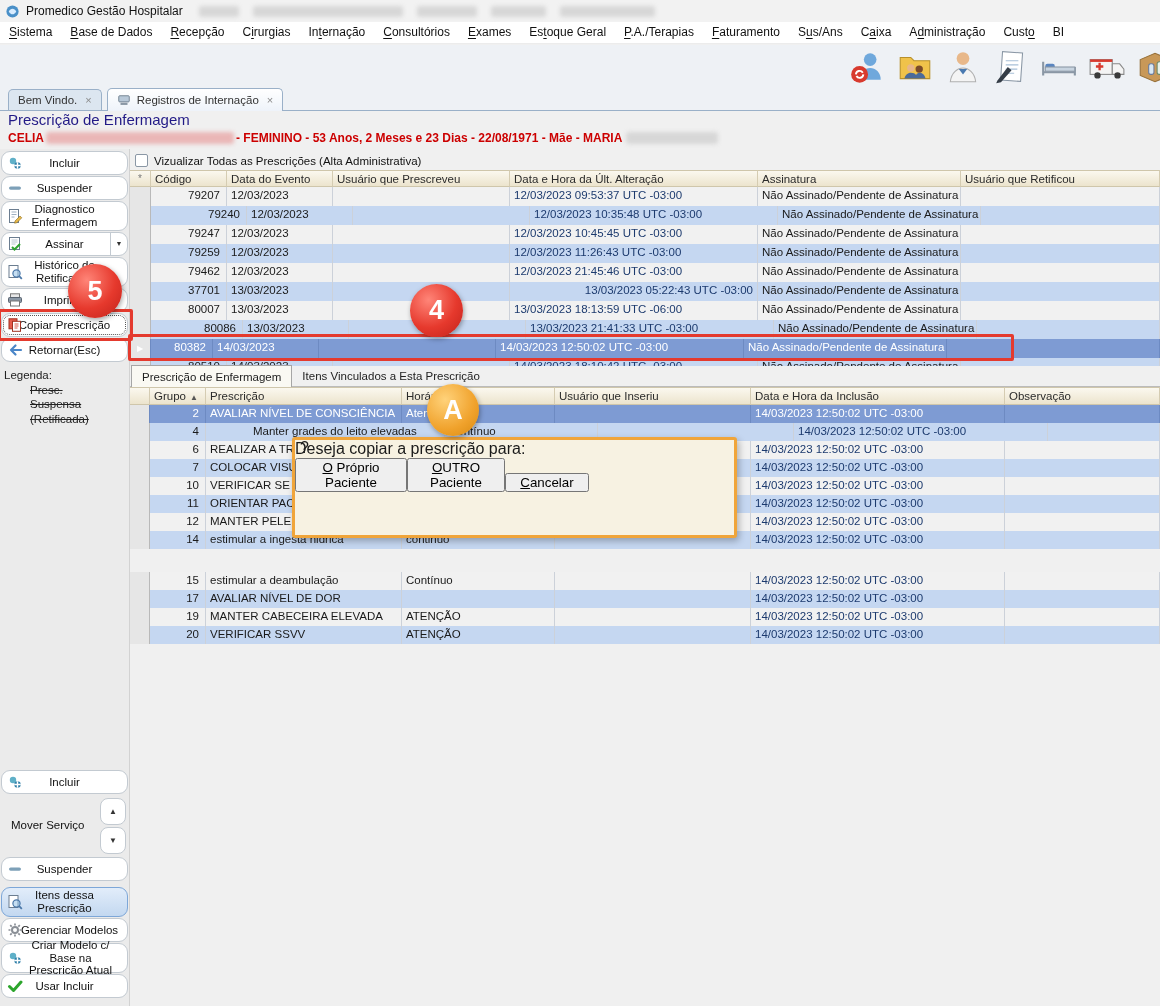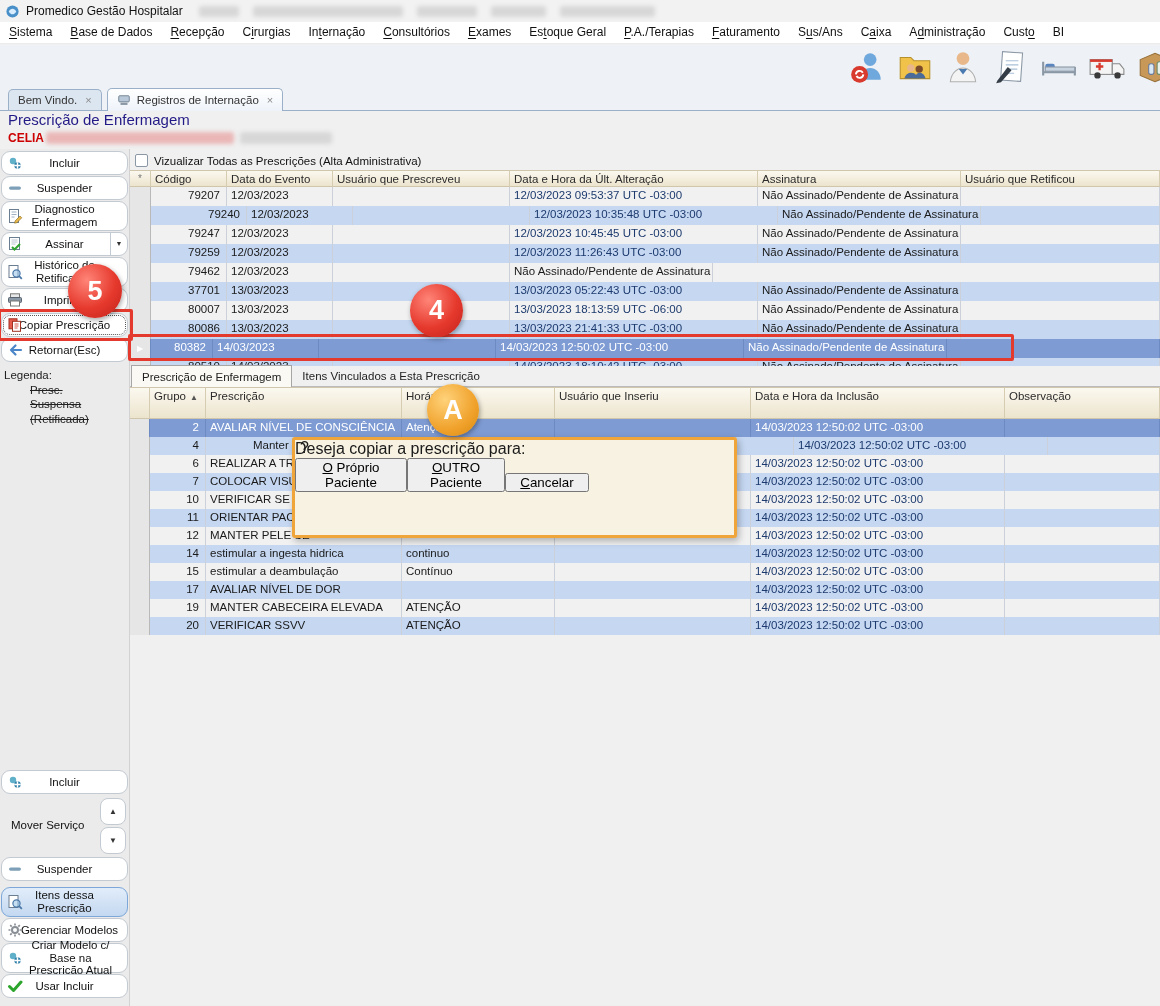--- a/index.html
+++ b/index.html
@@ -192,20 +192,21 @@
           </svg></span>
       <span>Registros de Internação</span>
       <span class="close">×</span>
     </div>
   </div>
 
   <div class="page-title">Prescrição de Enfermagem</div>
   <div class="patient-line">
     <span>CELIA</span>
     <span class="redact pink"></span>
+    <span>- FEMININO - 53 Anos, 2 Meses e 23 Dias - 22/08/1971 - Mãe - MARIA</span>
     <span class="redact gray"></span>
   </div>
 
   <div class="sidebar">
     <div class="sbtn">
       <span class="ic"><svg viewBox="0 0 16 16">
             <circle cx="6" cy="6" r="3.2" fill="#5fb0c8"></circle>
             <circle cx="10.5" cy="10.5" r="3.2" fill="#2f7fa8"></circle>
             <path d="M10.5 7.2v6.6M7.2 10.5h6.6" stroke="#fff" stroke-width="1.4"></path>
           </svg></span>
@@ -375,44 +376,45 @@
             <div class="tcell" style="width: 177px;"></div>
             <div class="tcell datec" style="width: 248px;">12/03/2023 11:26:43 UTC -03:00</div>
             <div class="tcell" style="width: 203px;">Não Assinado/Pendente de Assinatura</div>
             <div class="tcell" style="flex: 1 1 0%;"></div>
           </div>
           <div class="trow white" style="height: 19px;">
             <div class="tcell selcell" style="width: 21px;"></div>
             <div class="tcell num" style="width: 76px;">79462</div>
             <div class="tcell" style="width: 106px;">12/03/2023</div>
             <div class="tcell" style="width: 177px;"></div>
+            <div class="tcell datec" style="width: 248px;">12/03/2023 21:45:46 UTC -03:00</div>
             <div class="tcell" style="width: 203px;">Não Assinado/Pendente de Assinatura</div>
             <div class="tcell" style="flex: 1 1 0%;"></div>
           </div>
           <div class="trow blue" style="height: 19px;">
             <div class="tcell selcell" style="width: 21px;"></div>
             <div class="tcell num" style="width: 76px;">37701</div>
             <div class="tcell" style="width: 106px;">13/03/2023</div>
             <div class="tcell" style="width: 177px;"></div>
-            <div class="tcell datec" style="width: 248px;">13/03/2023 05:22:43 UTC -03:00</div>
+            <div class="tcell datec" style="width: 248px; text-align: right;">13/03/2023 05:22:43 UTC -03:00</div>
             <div class="tcell" style="width: 203px;">Não Assinado/Pendente de Assinatura</div>
             <div class="tcell" style="flex: 1 1 0%;"></div>
           </div>
           <div class="trow white" style="height: 19px;">
             <div class="tcell selcell" style="width: 21px;"></div>
             <div class="tcell num" style="width: 76px;">80007</div>
             <div class="tcell" style="width: 106px;">13/03/2023</div>
             <div class="tcell" style="width: 177px;"></div>
             <div class="tcell datec" style="width: 248px;">13/03/2023 18:13:59 UTC -06:00</div>
             <div class="tcell" style="width: 203px;">Não Assinado/Pendente de Assinatura</div>
             <div class="tcell" style="flex: 1 1 0%;"></div>
           </div>
           <div class="trow blue" style="height: 19px;">
             <div class="tcell selcell" style="width: 21px;"></div>
-            <div class="tcell num" style="width: 76px; padding-left: 12px;">80086</div>
+            <div class="tcell num" style="width: 92px; padding-left: 12px;">80086</div>
             <div class="tcell" style="width: 106px;">13/03/2023</div>
             <div class="tcell" style="width: 177px;"></div>
             <div class="tcell datec" style="width: 248px;">13/03/2023 21:41:33 UTC -03:00</div>
             <div class="tcell" style="width: 203px;">Não Assinado/Pendente de Assinatura</div>
             <div class="tcell" style="flex: 1 1 0%;"></div>
           </div>
           <div class="trow sel" style="height: 19px;">
             <div class="tcell selcell" style="width: 21px;">▶</div>
             <div class="tcell num" style="width: 62px;">80382</div>
             <div class="tcell" style="width: 106px;">14/03/2023</div>
@@ -430,21 +432,21 @@
             <div class="tcell" style="width: 203px;">Não Assinado/Pendente de Assinatura</div>
             <div class="tcell" style="flex: 1 1 0%;"></div>
           </div>
         </div>
     </div>
     <div class="dtabs">
       <div class="dtab active">Prescrição de Enfermagem</div>
       <div class="dtab">Itens Vinculados a Esta Prescrição</div>
     </div>
     <div class="dxtable items" id="items-table">
-        <div class="trow thead" style="height: 32px;">
+        <div class="trow thead" style="height: 18px;">
           <div class="tcell selcell" style="width: 20px;"></div>
           <div class="tcell" style="width: 56px;">Grupo<span class="sortg">▲</span></div>
           <div class="tcell" style="width: 196px;">Prescrição</div>
           <div class="tcell" style="width: 153px;">Horário</div>
           <div class="tcell" style="width: 196px;">Usuário que Inseriu</div>
           <div class="tcell" style="width: 254px;">Data e Hora da Inclusão</div>
           <div class="tcell" style="flex: 1 1 0%;">Observação</div>
         </div>
         <div class="trow sel" style="height: 18px;">
           <div class="tcell selcell" style="width: 20px;"></div>
@@ -511,21 +513,21 @@
         </div>
         <div class="trow blue" style="height: 18px;">
           <div class="tcell selcell" style="width: 20px;"></div>
           <div class="tcell num" style="width: 56px;">14</div>
           <div class="tcell" style="width: 196px;">estimular a ingesta hidrica</div>
           <div class="tcell" style="width: 153px;">continuo</div>
           <div class="tcell" style="width: 196px;"></div>
           <div class="tcell datec" style="width: 254px;">14/03/2023 12:50:02 UTC -03:00</div>
           <div class="tcell" style="flex: 1 1 0%;"></div>
         </div>
-        <div class="trow white" style="height: 18px;">
+        <div class="trow white" style="height: 18px; margin-top: 23px;">
           <div class="tcell selcell" style="width: 20px;"></div>
           <div class="tcell num" style="width: 56px;">15</div>
           <div class="tcell" style="width: 196px;">estimular a deambulação</div>
           <div class="tcell" style="width: 153px;">Contínuo</div>
           <div class="tcell" style="width: 196px;"></div>
           <div class="tcell datec" style="width: 254px;">14/03/2023 12:50:02 UTC -03:00</div>
           <div class="tcell" style="flex: 1 1 0%;"></div>
         </div>
         <div class="trow blue" style="height: 18px;">
           <div class="tcell selcell" style="width: 20px;"></div>

